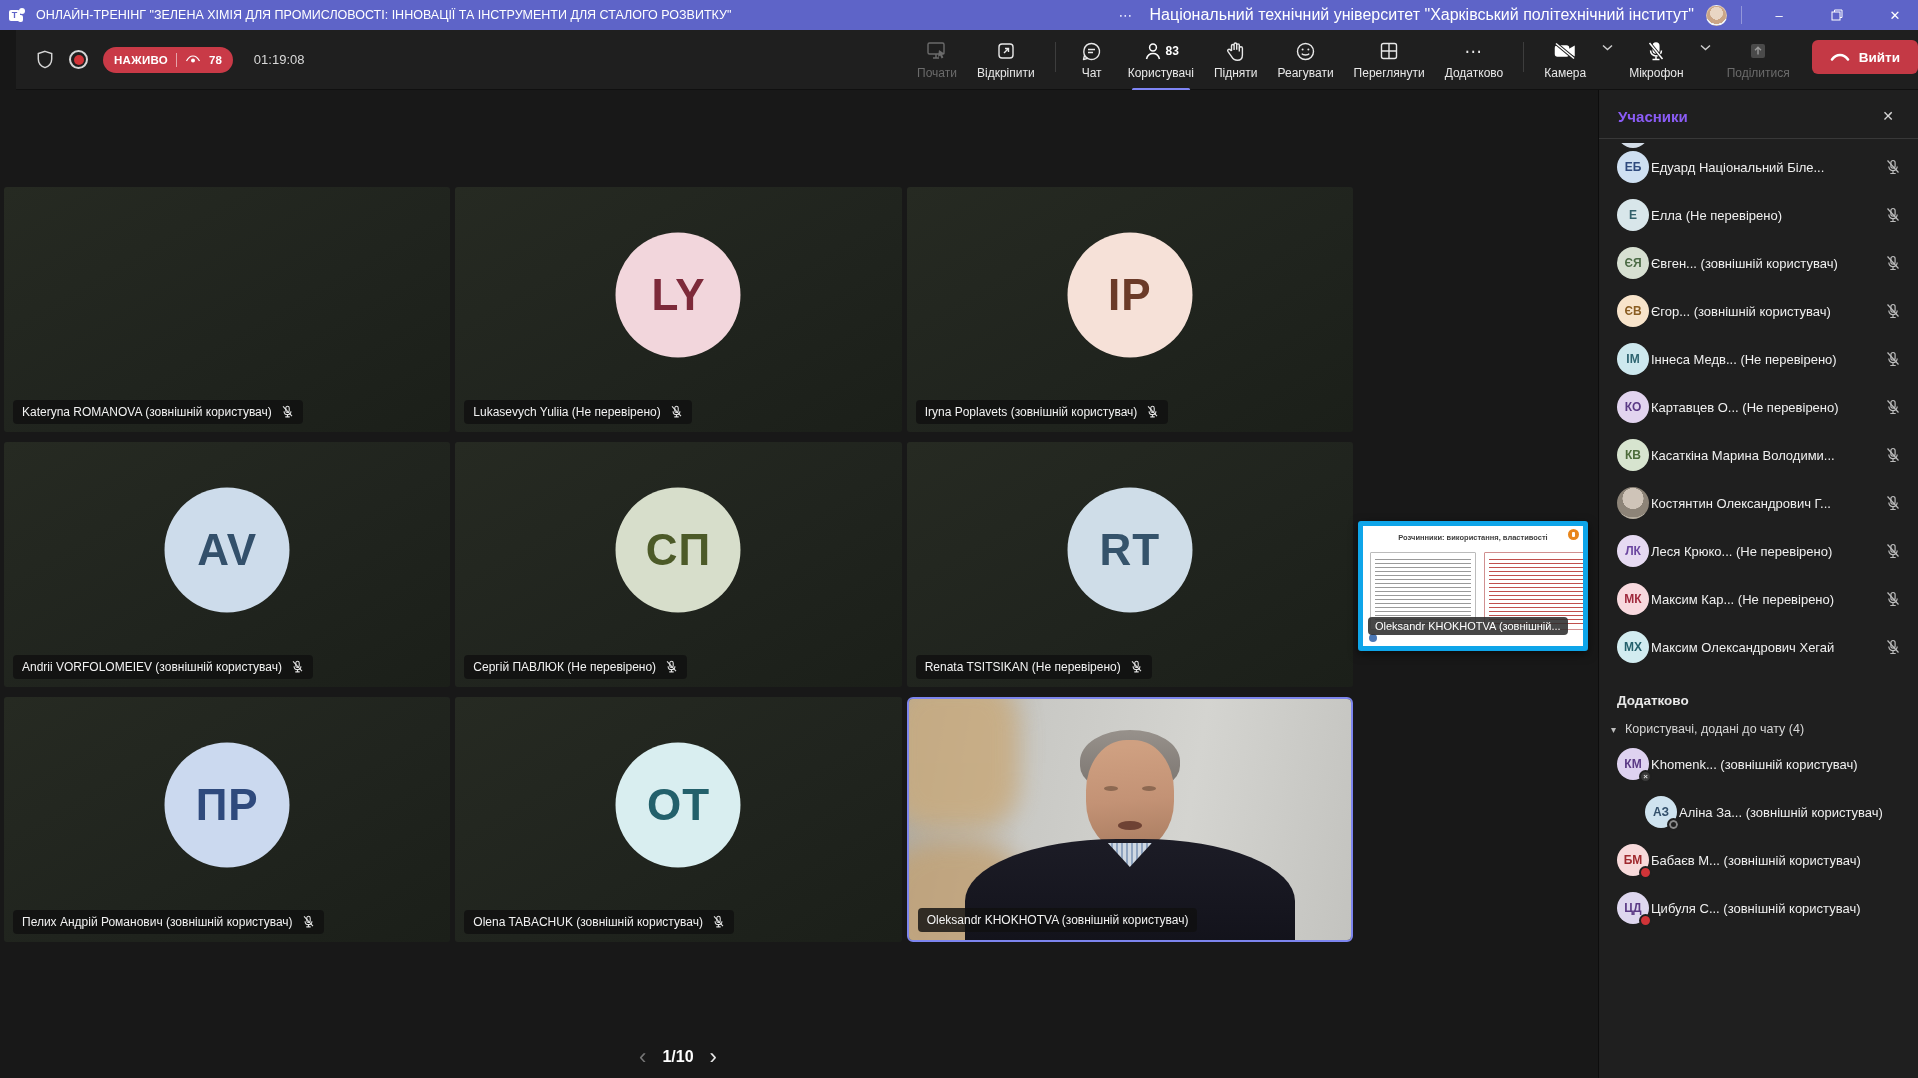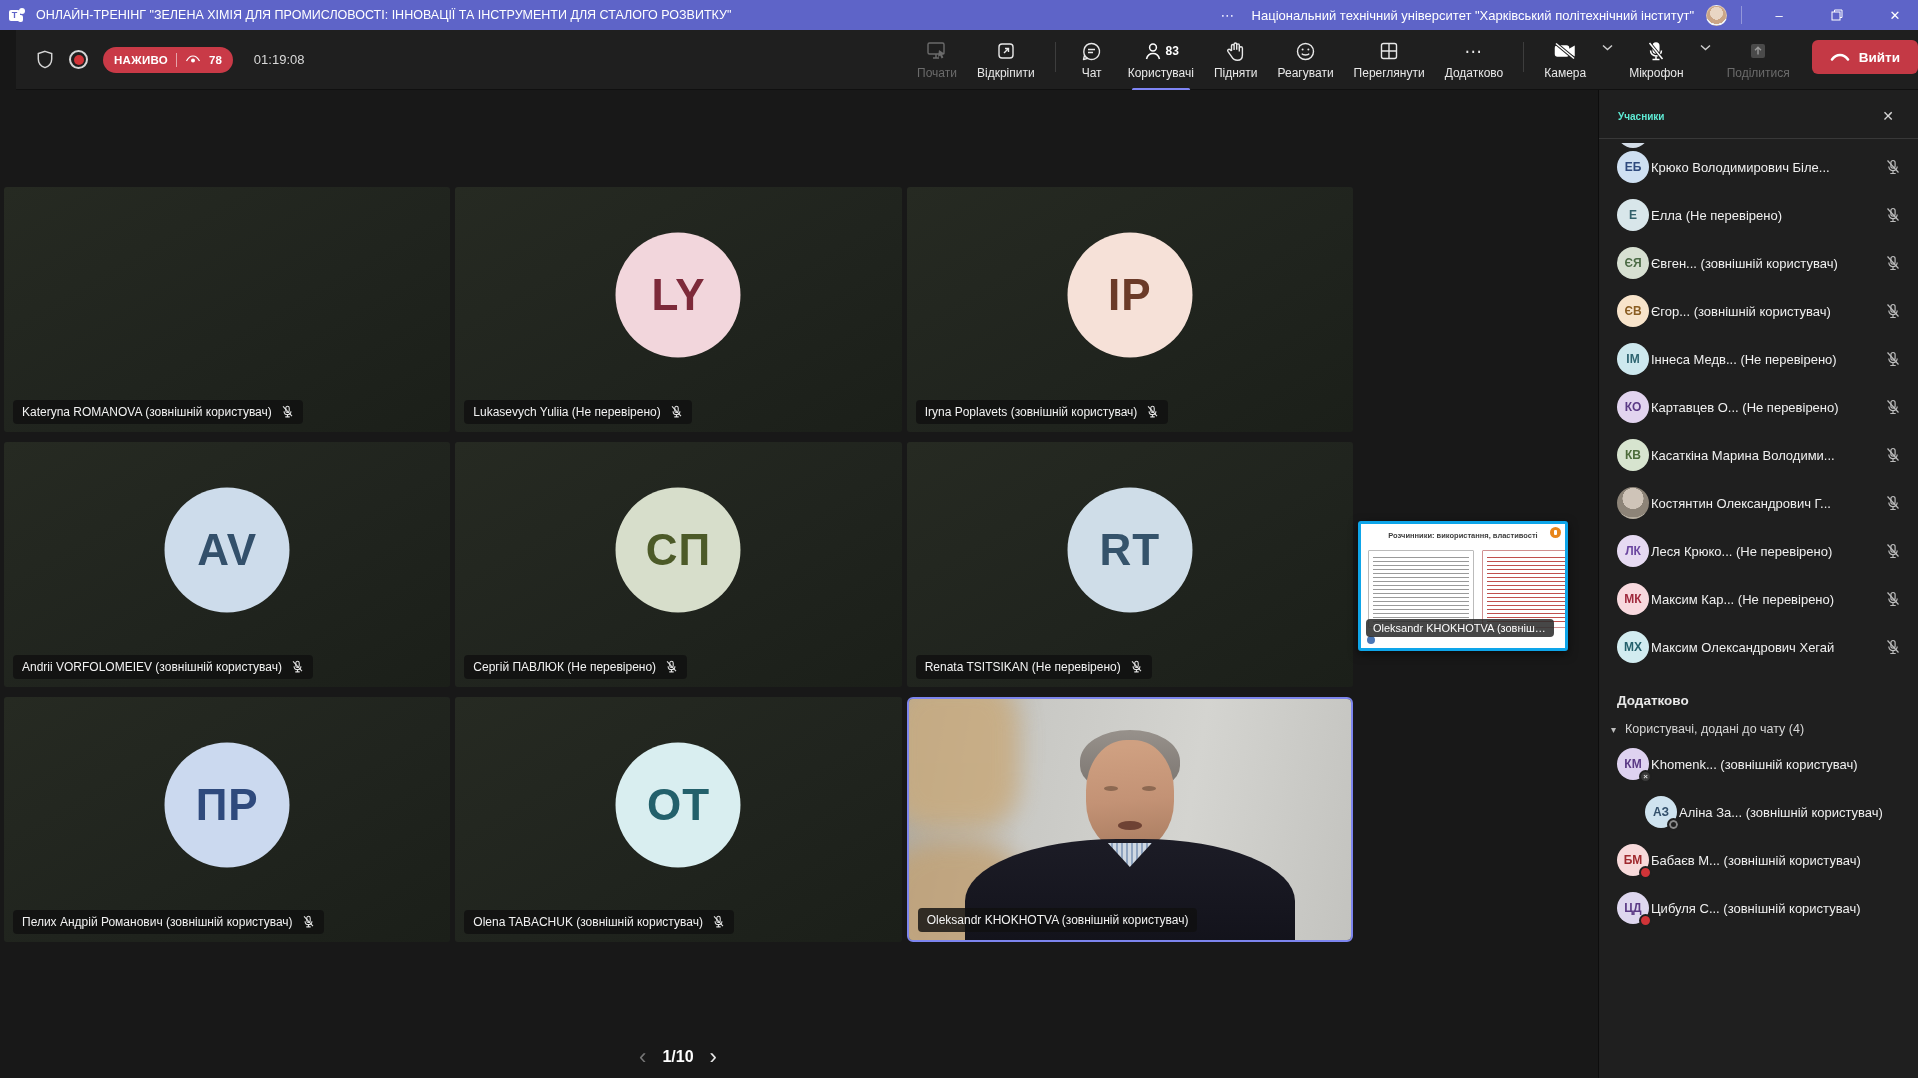--- a/index.html
+++ b/index.html
@@ -6,21 +6,21 @@
   html,body { width:1918px; height:1078px; overflow:hidden; background:#171717;
     font-family:"Liberation Sans","DejaVu Sans",sans-serif; }
 
   
   .titlebar { position:absolute; left:0; top:0; width:1918px; height:30px; background:#5e64c8;
     display:flex; align-items:center; color:#fff; }
   .tb-left { display:flex; align-items:center; gap:10px; padding-left:9px; flex:1; min-width:0; }
   .tb-title { font-size:12.5px; white-space:nowrap; overflow:hidden; text-overflow:ellipsis; }
   .tb-right { display:flex; align-items:center; gap:12px; padding-right:0; }
   .tb-more { font-size:14px; letter-spacing:1px; color:#e8e9ff; padding:0 4px; }
-  .tb-org { font-size:13px; white-space:nowrap; }
+  .tb-org { font-size:16px; white-space:nowrap; }
   .tb-avatar { width:21px; height:21px; border-radius:50%;
     background:radial-gradient(circle at 50% 38%, #e9d6c4 0 42%, #caa586 43% 70%, #eef2f5 71%);
     border:1px solid #ffffff55; }
   .tb-sep { width:1px; height:18px; background:#ffffff55; margin:0 2px; }
   .win-btn { width:46px; height:30px; display:flex; align-items:center; justify-content:center;
     color:#fff; font-size:13px; }
   .teams-logo { width:17px; height:17px; position:relative; flex:0 0 auto; }
   .teams-logo .sq { position:absolute; left:0; top:3px; width:11px; height:11px; background:#fff;
     border-radius:2px; color:#5e64c8; font-size:9px; font-weight:bold; text-align:center; line-height:11px; }
   .teams-logo .c1 { position:absolute; right:1px; top:1px; width:6px; height:6px; background:#fff; border-radius:50%; }
@@ -91,41 +91,41 @@
     clip-path:polygon(0 0,100% 0,50% 100%); }
 
   
   .pagination { position:absolute; left:678px; top:958px; transform:translateX(-50%);
     display:flex; align-items:center; gap:16px; }
   .pg-num { color:#fff; font-size:16px; font-weight:bold; }
   .pg-prev { color:#757575; font-size:22px; line-height:18px; }
   .pg-next { color:#e8e8e8; font-size:22px; line-height:18px; }
 
   
-  .share-float { position:absolute; left:1358px; top:521px; width:210px; height:130px; background:#fff;
-    border-radius:3px; box-shadow:0 3px 10px rgba(0,0,0,.55); z-index:20; overflow:hidden; border:3px solid #0ea5e9; }
+  .share-float { position:absolute; left:1358px; top:521px; width:230px; height:130px; background:#fff;
+    border-radius:3px; box-shadow:0 3px 10px rgba(0,0,0,.55); z-index:20; overflow:hidden; border:5px solid #0ea5e9; }
   .sf-title { text-align:center; margin-top:7px; font-size:7.5px; font-weight:bold; color:#3d3d3d; }
   .sf-col { position:absolute; top:26px; height:78px; border:1px solid #bbb; border-radius:1px;
     background:repeating-linear-gradient(#fff 0 3px, #9a9a9a 3px 4px) content-box; padding:3px 4px; }
   .sf-col.left { left:7px; width:106px; }
   .sf-col.right { left:121px; width:106px; border-color:#d09090;
     background:repeating-linear-gradient(#fff 0 3px, #c0504d 3px 4px) content-box; }
   .sf-alert { position:absolute; top:3px; right:4px; width:11px; height:11px; border-radius:50%;
     background:#e8861c; display:flex; align-items:center; justify-content:center; }
   .sf-alert i { width:3px; height:5px; background:#fff; display:block; border-radius:1px; }
   .sf-logo { position:absolute; left:6px; bottom:4px; width:8px; height:8px; border-radius:50%; background:#2b5fa8; opacity:.85; }
   .sf-plate { position:absolute; left:5px; bottom:11px; max-width:92%; background:rgba(45,45,45,.88);
     border-radius:4px; padding:3px 7px; color:#fff; font-size:11px; white-space:nowrap;
     overflow:hidden; text-overflow:ellipsis; }
 
   
   .panel { position:absolute; left:1599px; top:90px; width:319px; height:988px; background:#1f1f1f;
     box-shadow:-1px 0 0 #0d0d0d; }
   .panel-header { display:flex; align-items:center; justify-content:space-between; padding:16px 20px 12px 19px; }
-  .panel-title { color:#5eead4; font-size:10px; font-weight:bold; }
+  .panel-title { color:#8b5cf6; font-size:15px; font-weight:bold; }
   .panel-close { color:#d6d6d6; font-size:14px; padding:2px 4px; }
   .panel-divider { height:1px; background:#383838; }
   .invite-btn { margin:14px 16px 0; height:32px; border:1px solid #8a8a8a; border-radius:4px;
     display:flex; align-items:center; justify-content:center; gap:9px; color:#f0f0f0; font-size:13px; background:transparent; }
   .plist-wrap { position:relative; overflow:hidden; margin-top:4px; }
   .partial-avatar { position:absolute; top:-27px; left:18px; width:32px; height:32px; border-radius:50%; background:#d4dde8; }
   .prow { height:48px; display:flex; align-items:center; gap:2px; padding:0 17px 0 18px; }
   .prow .pav { width:32px; height:32px; border-radius:50%; flex:0 0 auto; display:flex; align-items:center;
     justify-content:center; font-size:12px; font-weight:bold; position:relative; }
   .prow .pav.photo { background:radial-gradient(circle at 50% 36%, #cfc4b8 0 40%, #8d8478 41% 72%, #b5ad9f 73%); }
@@ -492,21 +492,21 @@
   </div>
   <div class="panel-divider"></div>
 
   <div class="plist-wrap">
     <div class="partial-avatar"></div>
     <div>
 
         <div class="prow">
           <span class="pav" style="background: rgb(207, 224, 242); color: rgb(47, 74, 125);">ЕБ</span>
 
-          <span class="pname">Крюко Володимирович Біле...</span>
+          <span class="pname">Едуард Національний Біле...</span>
           <span>
             <svg width="16" height="17" viewBox="0 0 16 17" fill="none" stroke="#bcbcbc" stroke-width="1.2">
               <rect x="5.9" y="1.5" width="4.2" height="7.6" rx="2.1"></rect>
               <path d="M3.8 7.5 a4.2 4.2 0 0 0 8.4 0 M8 11.7 V14.5 M5.3 14.5 H10.7"></path>
               <path d="M2.5 1.5 L13.5 13.5"></path>
             </svg>
           </span>
 
         </div>
 

